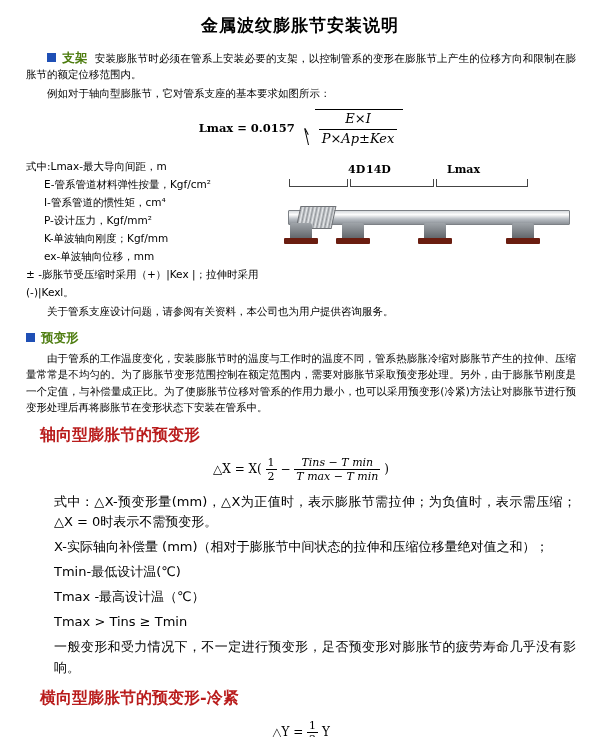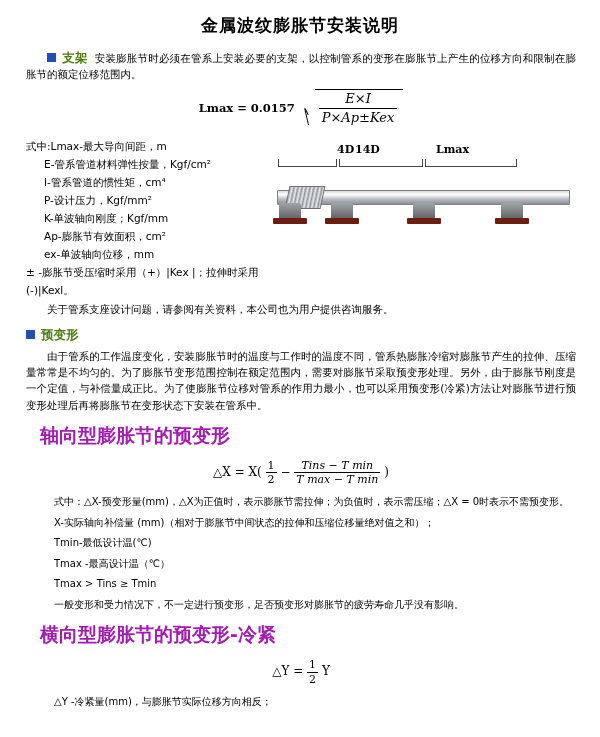--- a/index.html
+++ b/index.html
@@ -52,23 +52,23 @@
   .head-blue {
     color: #4d7c0f;
     font-weight: bold;
     font-size: 12.5px;
   }
   .section-head {
     margin: 9px 0 4px 0;
     line-height: 1.4;
   }
   .sub-head {
-    color: #a21caf;
-    font-weight: bold;
-    font-size: 19px;
+    color: #b91c1c;
+    font-weight: bold;
+    font-size: 16px;
     margin: 10px 0 6px 14px;
   }
   .formula-box {
     text-align: center;
     margin: 8px 0 10px 0;
   }
   .formula-inline {
     display: inline-block;
     font-family: "DejaVu Serif", "Liberation Serif", serif;
     font-size: 12px;
@@ -125,21 +125,21 @@
     display: block;
     border-bottom: 1px solid #000;
     padding: 0 3px 1px 3px;
   }
   .frac .den {
     display: block;
     padding: 1px 3px 0 3px;
   }
   .mid {
     display: flex;
-    gap: 7px;
+    gap: 18px;
     align-items: flex-start;
     margin: 4px 0 2px 0;
   }
   .defs {
     width: 240px;
     flex: 0 0 240px;
     font-size: 10.5px;
     line-height: 1.72;
   }
   .defs .d0 { margin-left: 0; }
@@ -224,21 +224,21 @@
   .sup4 { left: 228px; }
   .formula-center {
     text-align: center;
     margin: 10px 0 8px 0;
     font-family: "DejaVu Serif", "Liberation Serif", serif;
     font-size: 12px;
   }
   .note-list {
     margin: 7px 0 0 28px;
     line-height: 1.85;
-    font-size: 10px;
+    font-size: 13px;
   }
   .fracline {
     display: inline-block;
     vertical-align: middle;
     text-align: center;
     line-height: 1.2;
     font-size: 11px;
   }
   .fracline .n { display: block; border-bottom: 1px solid #000; padding: 0 2px; }
   .fracline .d { display: block; padding: 0 2px; }
@@ -249,20 +249,21 @@
 <div class="page">
 
   <div class="title">金属波纹膨胀节安装说明</div>
 
   <div class="content">
 
     <p class="indent section-head">
       <span class="sq-blue"></span><span class="head-blue">支架</span>&nbsp;&nbsp;<span>安装膨胀节时必须在管系上安装必要的支架，以控制管系的变形在膨胀节上产生的位移方向和限制在膨胀节的额定位移范围内。</span>
     </p>
 
+    <p class="indent">例如对于轴向型膨胀节，它对管系支座的基本要求如图所示：</p>
 
     <div class="formula-box">
       <span class="formula-inline">
         <span class="lm-label">Lmax = 0.0157</span>
         <span class="sqrt">
           <span class="sqrt-inner">
             <span class="frac">
               <span class="num">E×I</span>
               <span class="den">P×Ap±Kex</span>
             </span>
@@ -272,21 +273,20 @@
     </div>
 
     <div class="mid">
 
       <div class="defs">
         <div class="d0">式中:Lmax-最大导向间距，m</div>
         <div class="d1">E-管系管道材料弹性按量，Kgf/cm²</div>
         <div class="d1">I-管系管道的惯性矩，cm⁴</div>
         <div class="d1">P-设计压力，Kgf/mm²</div>
         <div class="d1">K-单波轴向刚度；Kgf/mm</div>
-        <div class="d1">Ap-膨胀节有效面积，cm²</div>
         <div class="d1">ex-单波轴向位移，mm</div>
         <div class="d0">± -膨胀节受压缩时采用（+）|Kex |；拉伸时采用(-)|Kexl。</div>
       </div>
 
       <div class="figure">
         <div class="fig-labels">
           <span class="fig-l1">4D</span>
           <span class="fig-l2">14D</span>
           <span class="fig-l3">Lmax</span>
         </div>

